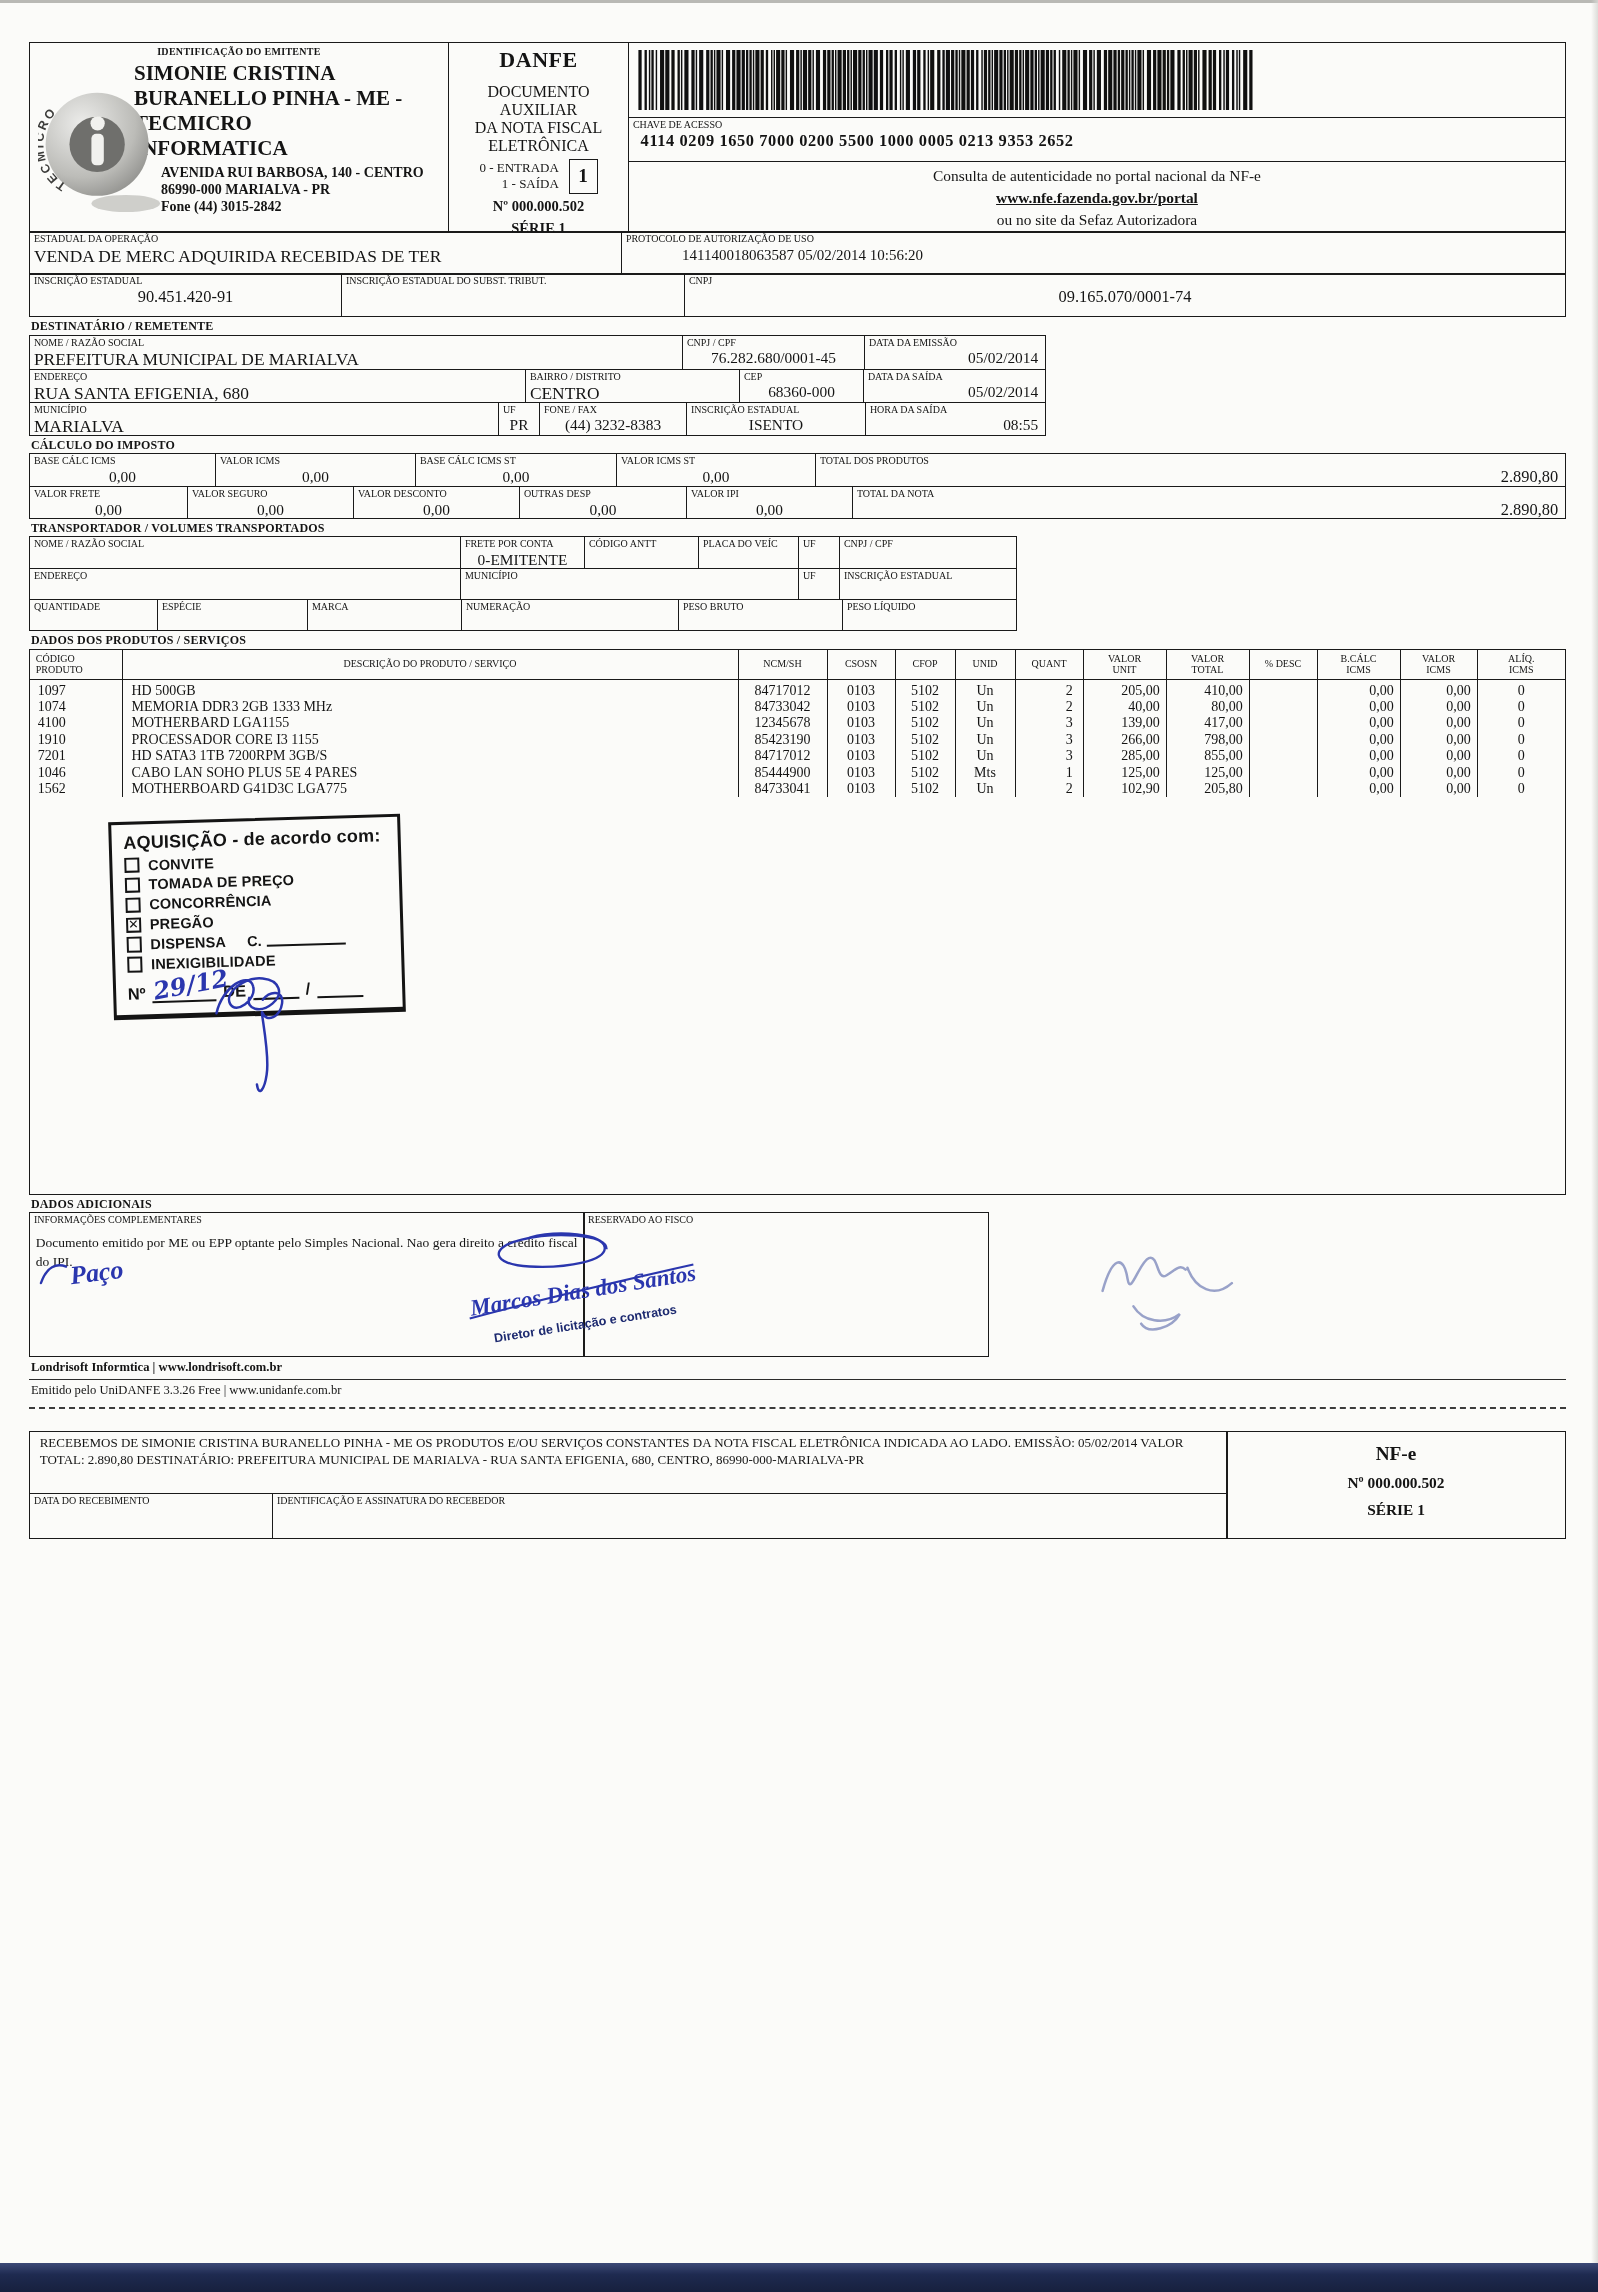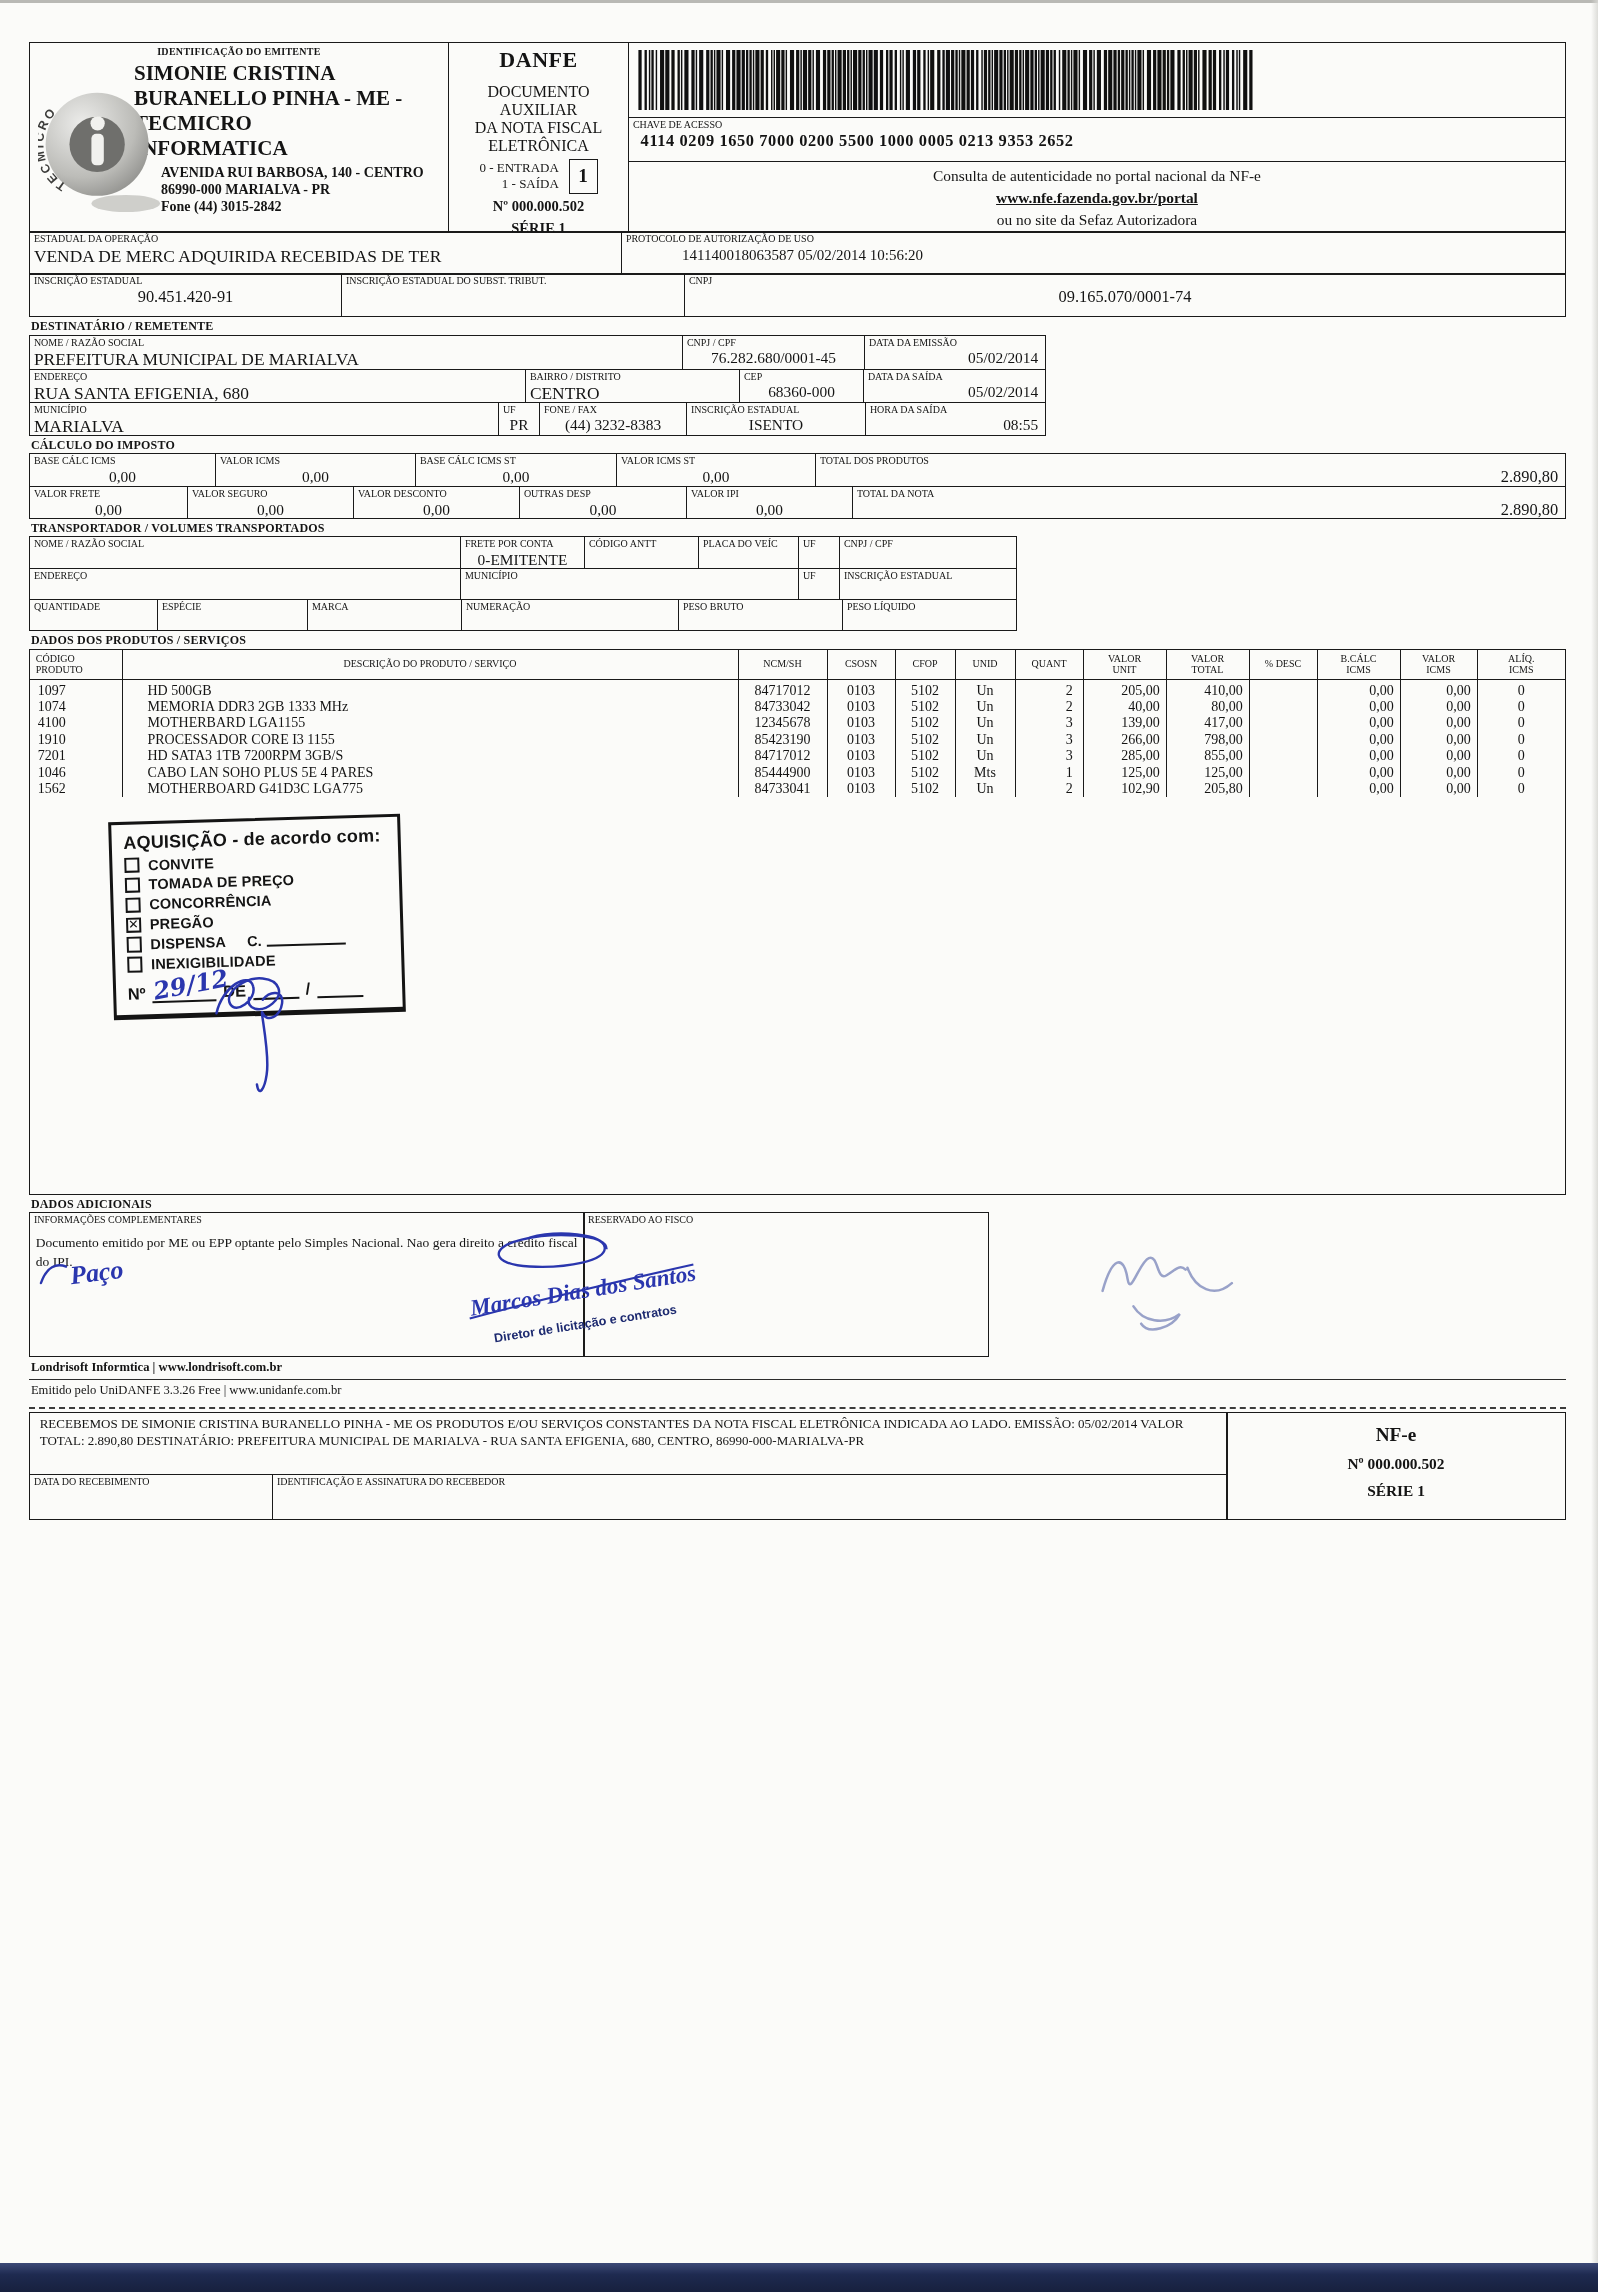--- a/index.html
+++ b/index.html
@@ -53,36 +53,36 @@
   
   .prod-box{height:546px;position:relative}
   table.ptab{border-collapse:collapse;width:100%;table-layout:fixed}
   .ptab th{border-right:1.9px solid #1a1a1a;border-bottom:1.9px solid #1a1a1a;font-weight:normal;font-size:10px;line-height:11.6px;text-align:center;vertical-align:middle;padding:2.9px 1px;white-space:pre-line}
   .ptab th:last-child{border-right:none}
   .ptab th:first-child{text-align:left;padding-left:5.8px}
   .ptab th:nth-child(2){text-align:center}
   .ptab td{border-right:1.9px solid #1a1a1a;font-size:14px;line-height:16.4px;padding:0 4.8px;white-space:nowrap;overflow:hidden}
   .ptab td:last-child{border-right:none}
   td.c0{padding-left:7.7px}
-  td.c1{padding-left:25px}
+  td.c1{padding-left:9px}
   td.c2,td.c3,td.c4,td.c12{text-align:center}
   td.c5{text-align:center}
   td.c6{text-align:right;padding-right:9.7px}
   td.c7,td.c8,td.c10,td.c11{text-align:right;padding-right:5.8px}
   tbody tr:first-child td{padding-top:2.9px}
   
   .adic-row{display:flex;height:145px}
   .info-box{width:556px;display:flex;flex-direction:column}
   .fisco-box{width:406px;margin-left:-1.9px}
   .info-text{font-size:13.5px;line-height:18.3px;padding:7.7px 5.8px 0;white-space:normal}
   .footer1{border-bottom:1.9px solid #2c2c2c;padding:2.9px 1.9px 3.9px;font-size:12.6px;font-weight:bold}
   .footer2{font-size:12.6px;padding:2.9px 1.9px 1.9px}
   .cut{border-top:2.9px dashed #3c3c3c;margin:6.8px 0 0}
   
-  .canhoto{display:flex;margin-top:3px;height:108px}
+  .canhoto{display:flex;margin-top:22px;height:108px}
   .can-left{flex:1;display:flex;flex-direction:column}
   .receb{flex:1;font-size:13px;line-height:16.4px;padding:3.9px 9.7px 0;border-bottom:1.9px solid #1a1a1a;white-space:normal}
   .can-row{height:44px;display:flex}
   .can-data{width:243px;border-right:1.9px solid #1a1a1a}
   .can-ident{flex:1}
   .nfe-box{width:340px;margin-left:-1.9px;text-align:center}
   .nfe-t{font-size:19.3px;font-weight:bold;margin-top:11.6px}
   .nfe-n{font-size:15.4px;font-weight:bold;margin-top:8.7px}
   
   .stamp{position:absolute;left:82px;top:776px;width:292px;border:3.9px solid #141414;border-bottom-width:5.8px;padding:7.7px 11.6px 11.6px;transform:rotate(-1.7deg);font-family:"Liberation Sans","DejaVu Sans",sans-serif;z-index:5}

